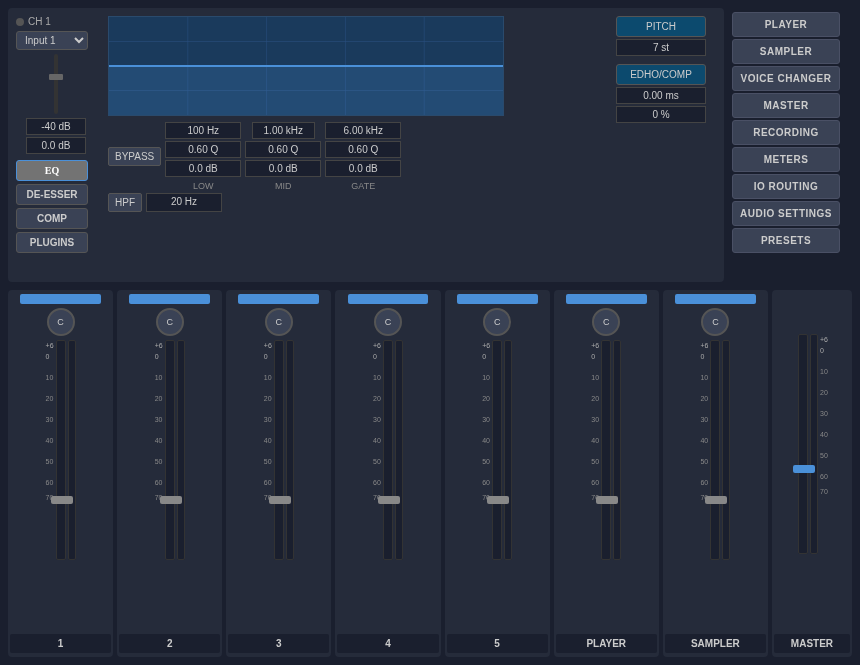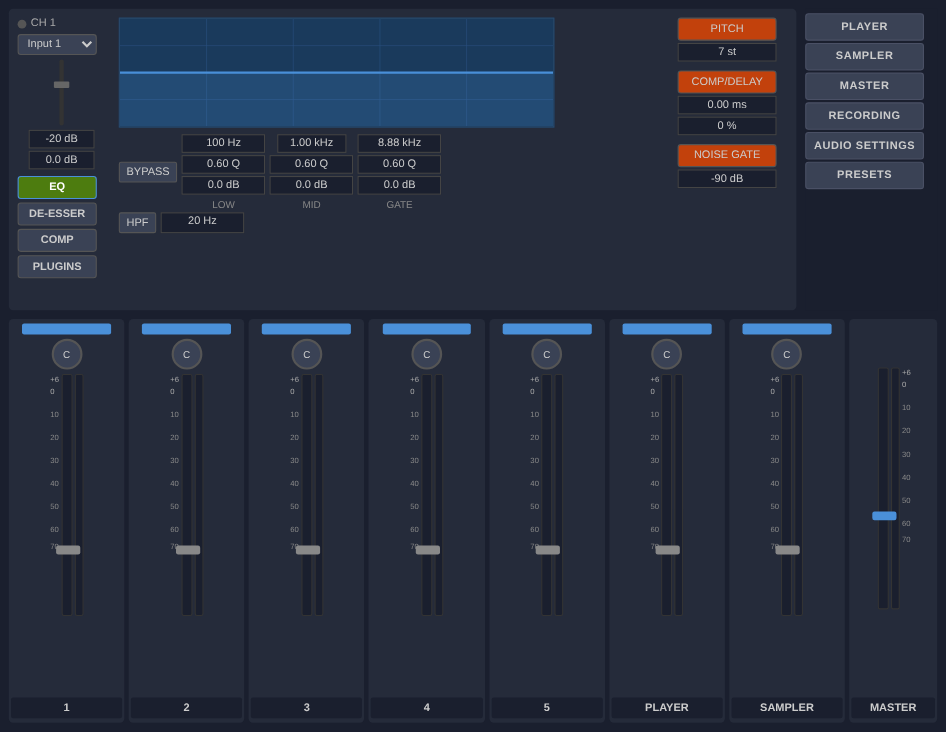--- a/index.html
+++ b/index.html
@@ -108,23 +108,24 @@
       background: #3a4255;
       color: #ccc;
       border: 1px solid #555;
       border-radius: 3px;
       cursor: pointer;
       font-size: 10px;
       font-weight: bold;
     }
 
     .nav-btn.active {
-      background: #4d7c0f;
+      background: #737373;
       color: #fff;
       border-color: #4a90d9;
+      font-family: Liberation Serif, serif;
     }
 
     
     .eq-area {
       position: absolute;
       left: 100px;
       top: 8px;
       right: 220px;
       bottom: 8px;
     }
@@ -174,21 +175,21 @@
       width: 100px;
     }
 
     .effect-group {
       margin-bottom: 8px;
     }
 
     .effect-btn {
       width: 90px;
       padding: 4px 0;
-      background: #c2410c;
+      background: #0c4a6e;
       color: #ccc;
       border: 1px solid #555;
       border-radius: 3px;
       text-align: center;
       font-size: 10px;
       cursor: pointer;
       margin-bottom: 2px;
     }
 
     .effect-value {
@@ -342,21 +343,21 @@
         <option>Input 1</option>
         <option>Input 2</option>
       </select>
 
       <div style="display:flex; justify-content:center; margin-bottom:4px;">
         <div class="fader-track">
           <div class="fader-thumb"></div>
         </div>
       </div>
 
-      <span class="db-display">-20 dB</span>
+      <span class="db-display">-40 dB</span>
       <span class="db-display">0.0 dB</span>
 
       <div class="nav-buttons">
         <div class="nav-btn active">EQ</div>
         <div class="nav-btn">DE-ESSER</div>
         <div class="nav-btn">COMP</div>
         <div class="nav-btn">PLUGINS</div>
       </div>
     </div>
 
@@ -388,55 +389,54 @@
             <div class="eq-value" style="width:76px;">0.0 dB</div>
             <div class="eq-label" style="width:76px;">LOW</div>
           </div>
           <div style="display:flex; flex-direction:column; align-items:center; gap:2px;">
             <div class="eq-value" style="width:63px;">1.00 kHz</div>
             <div class="eq-value" style="width:76px;">0.60 Q</div>
             <div class="eq-value" style="width:76px;">0.0 dB</div>
             <div class="eq-label" style="width:76px;">MID</div>
           </div>
           <div style="display:flex; flex-direction:column; align-items:center; gap:2px;">
-            <div class="eq-value" style="width:76px;">8.88 kHz</div>
+            <div class="eq-value" style="width:76px;">6.00 kHz</div>
             <div class="eq-value" style="width:76px;">0.60 Q</div>
             <div class="eq-value" style="width:76px;">0.0 dB</div>
             <div class="eq-label" style="width:76px;">GATE</div>
           </div>
         </div>
       </div>
       <div style="display:flex; gap:4px; margin-top:2px;">
         <div class="eq-btn">HPF</div>
         <div class="eq-value" style="width:76px;">20 Hz</div>
       </div>
     </div>
 
     <div class="right-controls">
       <div class="effect-group">
         <div class="effect-btn">PITCH</div>
         <span class="effect-value">7 st</span>
       </div>
       <div class="effect-group">
-        <div class="effect-btn">COMP/DELAY</div>
+        <div class="effect-btn">EDHO/COMP</div>
         <span class="effect-value">0.00 ms</span>
         <span class="effect-value">0 %</span>
-      </div>
-      <div class="effect-group">
-        <div class="effect-btn">NOISE GATE</div>
-        <span class="effect-value">-90 dB</span>
       </div>
     </div>
   </div>
 
   <div class="right-sidebar">
     <div class="sidebar-btn">PLAYER</div>
     <div class="sidebar-btn">SAMPLER</div>
+    <div class="sidebar-btn">VOICE CHANGER</div>
     <div class="sidebar-btn">MASTER</div>
     <div class="sidebar-btn">RECORDING</div>
+    <div class="sidebar-btn">METERS</div>
+    <div class="sidebar-btn">IO ROUTING</div>
     <div class="sidebar-btn">AUDIO SETTINGS</div>
     <div class="sidebar-btn">PRESETS</div>
   </div>
 </div>
 
 <div class="mixer-section">
 
   <div class="channel">
     <div class="channel-bar"></div>
     <div class="pan-knob">C</div>

